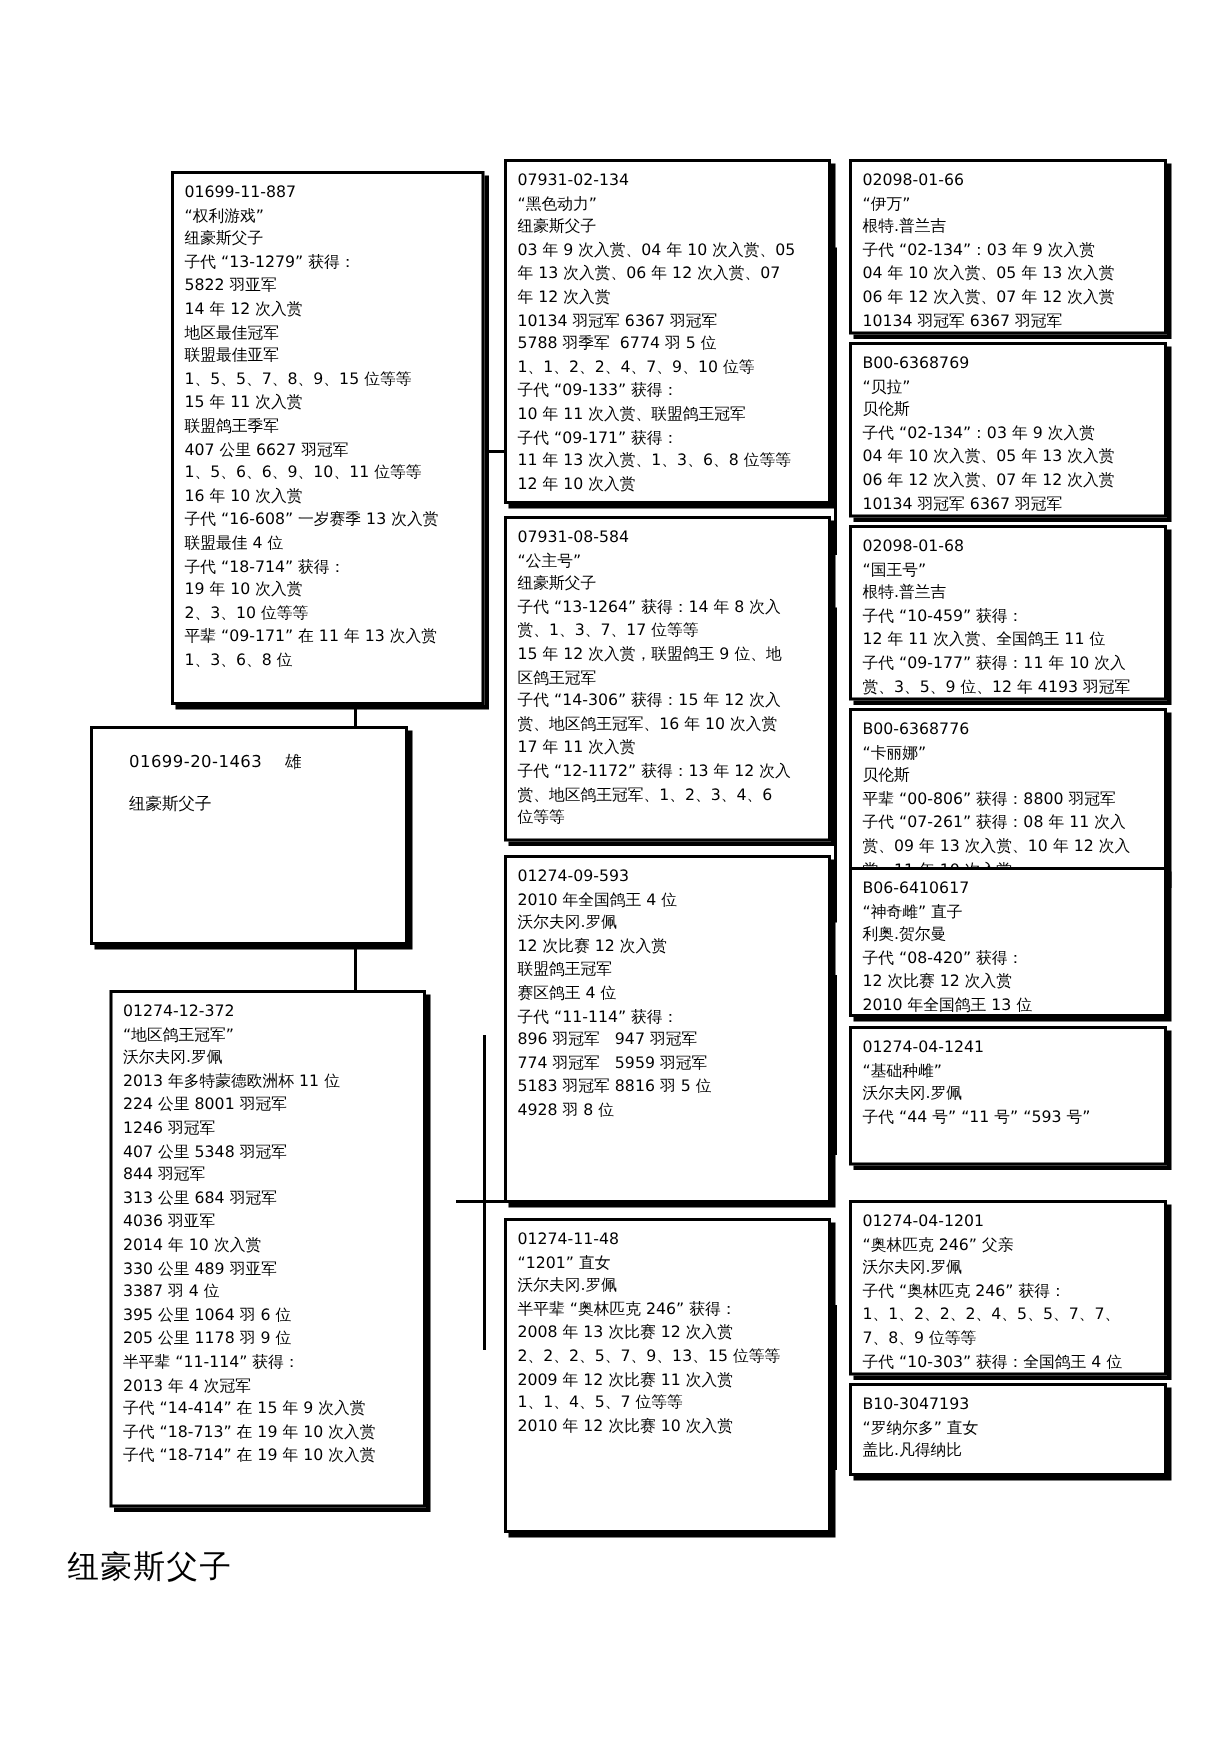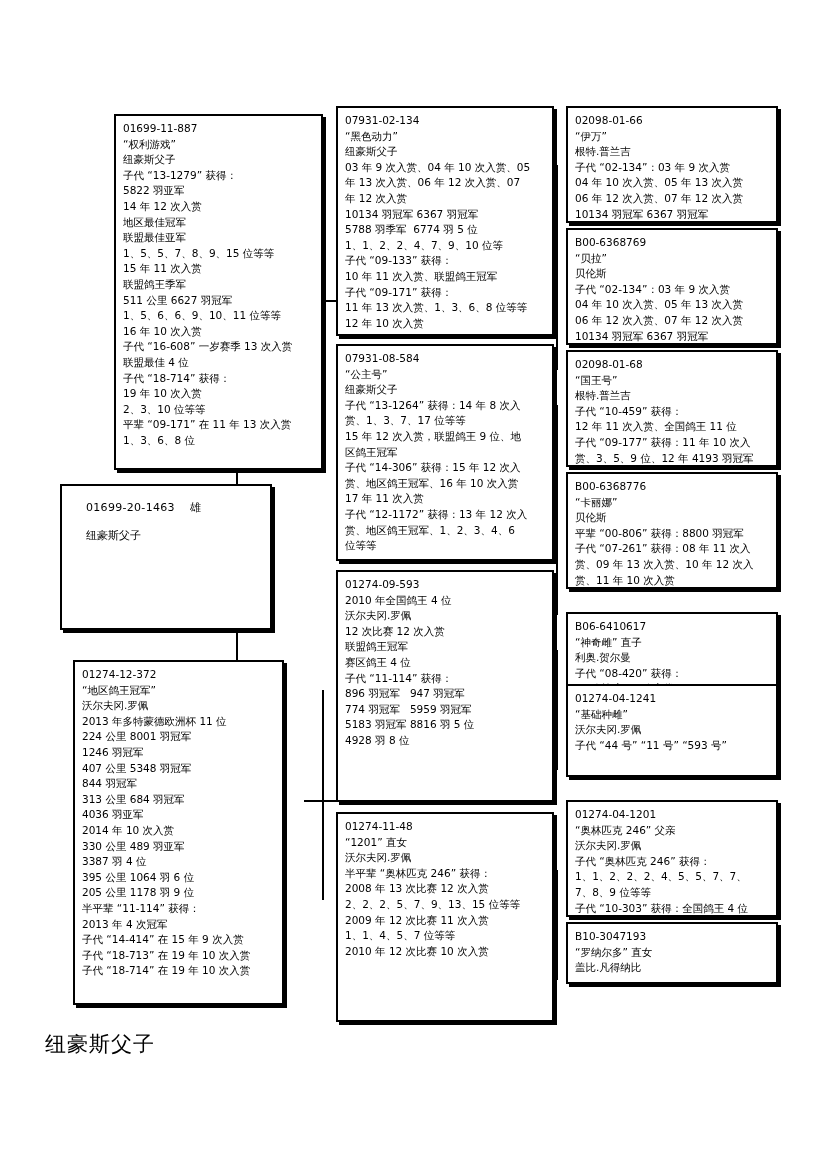--- a/index.html
+++ b/index.html
@@ -97,21 +97,21 @@
     <span class="ln">“权利游戏”</span>
     <span class="ln">纽豪斯父子</span>
     <span class="ln">子代 “13-1279” 获得：</span>
     <span class="ln">5822 羽亚军</span>
     <span class="ln">14 年 12 次入赏</span>
     <span class="ln">地区最佳冠军</span>
     <span class="ln">联盟最佳亚军</span>
     <span class="ln">1、5、5、7、8、9、15 位等等</span>
     <span class="ln">15 年 11 次入赏</span>
     <span class="ln">联盟鸽王季军</span>
-    <span class="ln">511 公里 6627 羽冠军</span>
+    <span class="ln">407 公里 6627 羽冠军</span>
     <span class="ln">1、5、6、6、9、10、11 位等等</span>
     <span class="ln">16 年 10 次入赏</span>
     <span class="ln">子代 “16-608” 一岁赛季 13 次入赏</span>
     <span class="ln">联盟最佳 4 位</span>
     <span class="ln">子代 “18-714” 获得：</span>
     <span class="ln">19 年 10 次入赏</span>
     <span class="ln">2、3、10 位等等</span>
     <span class="ln">平辈 “09-171” 在 11 年 13 次入赏</span>
     <span class="ln">1、3、6、8 位</span>
   </div>
@@ -231,21 +231,21 @@
   <div class="box" style="left:566px; top:472px; width:212px; height:117px;">
     <span class="ln">B00-6368776</span>
     <span class="ln">“卡丽娜”</span>
     <span class="ln">贝伦斯</span>
     <span class="ln">平辈 “00-806” 获得：8800 羽冠军</span>
     <span class="ln">子代 “07-261” 获得：08 年 11 次入</span>
     <span class="ln">赏、09 年 13 次入赏、10 年 12 次入</span>
     <span class="ln">赏、11 年 10 次入赏</span>
   </div>
 
-  <div class="box" style="left:566px; top:578px; width:212px; height:100px;margin-top:34px;">
+  <div class="box" style="left:566px; top:578px; width:212px; height:100px;">
     <span class="ln">B06-6410617</span>
     <span class="ln">“神奇雌” 直子</span>
     <span class="ln">利奥.贺尔曼</span>
     <span class="ln">子代 “08-420” 获得：</span>
     <span class="ln">12 次比赛 12 次入赏</span>
     <span class="ln">2010 年全国鸽王 13 位</span>
   </div>
 
   <div class="box" style="left:566px; top:684px; width:212px; height:93px;">
     <span class="ln">01274-04-1241</span>

